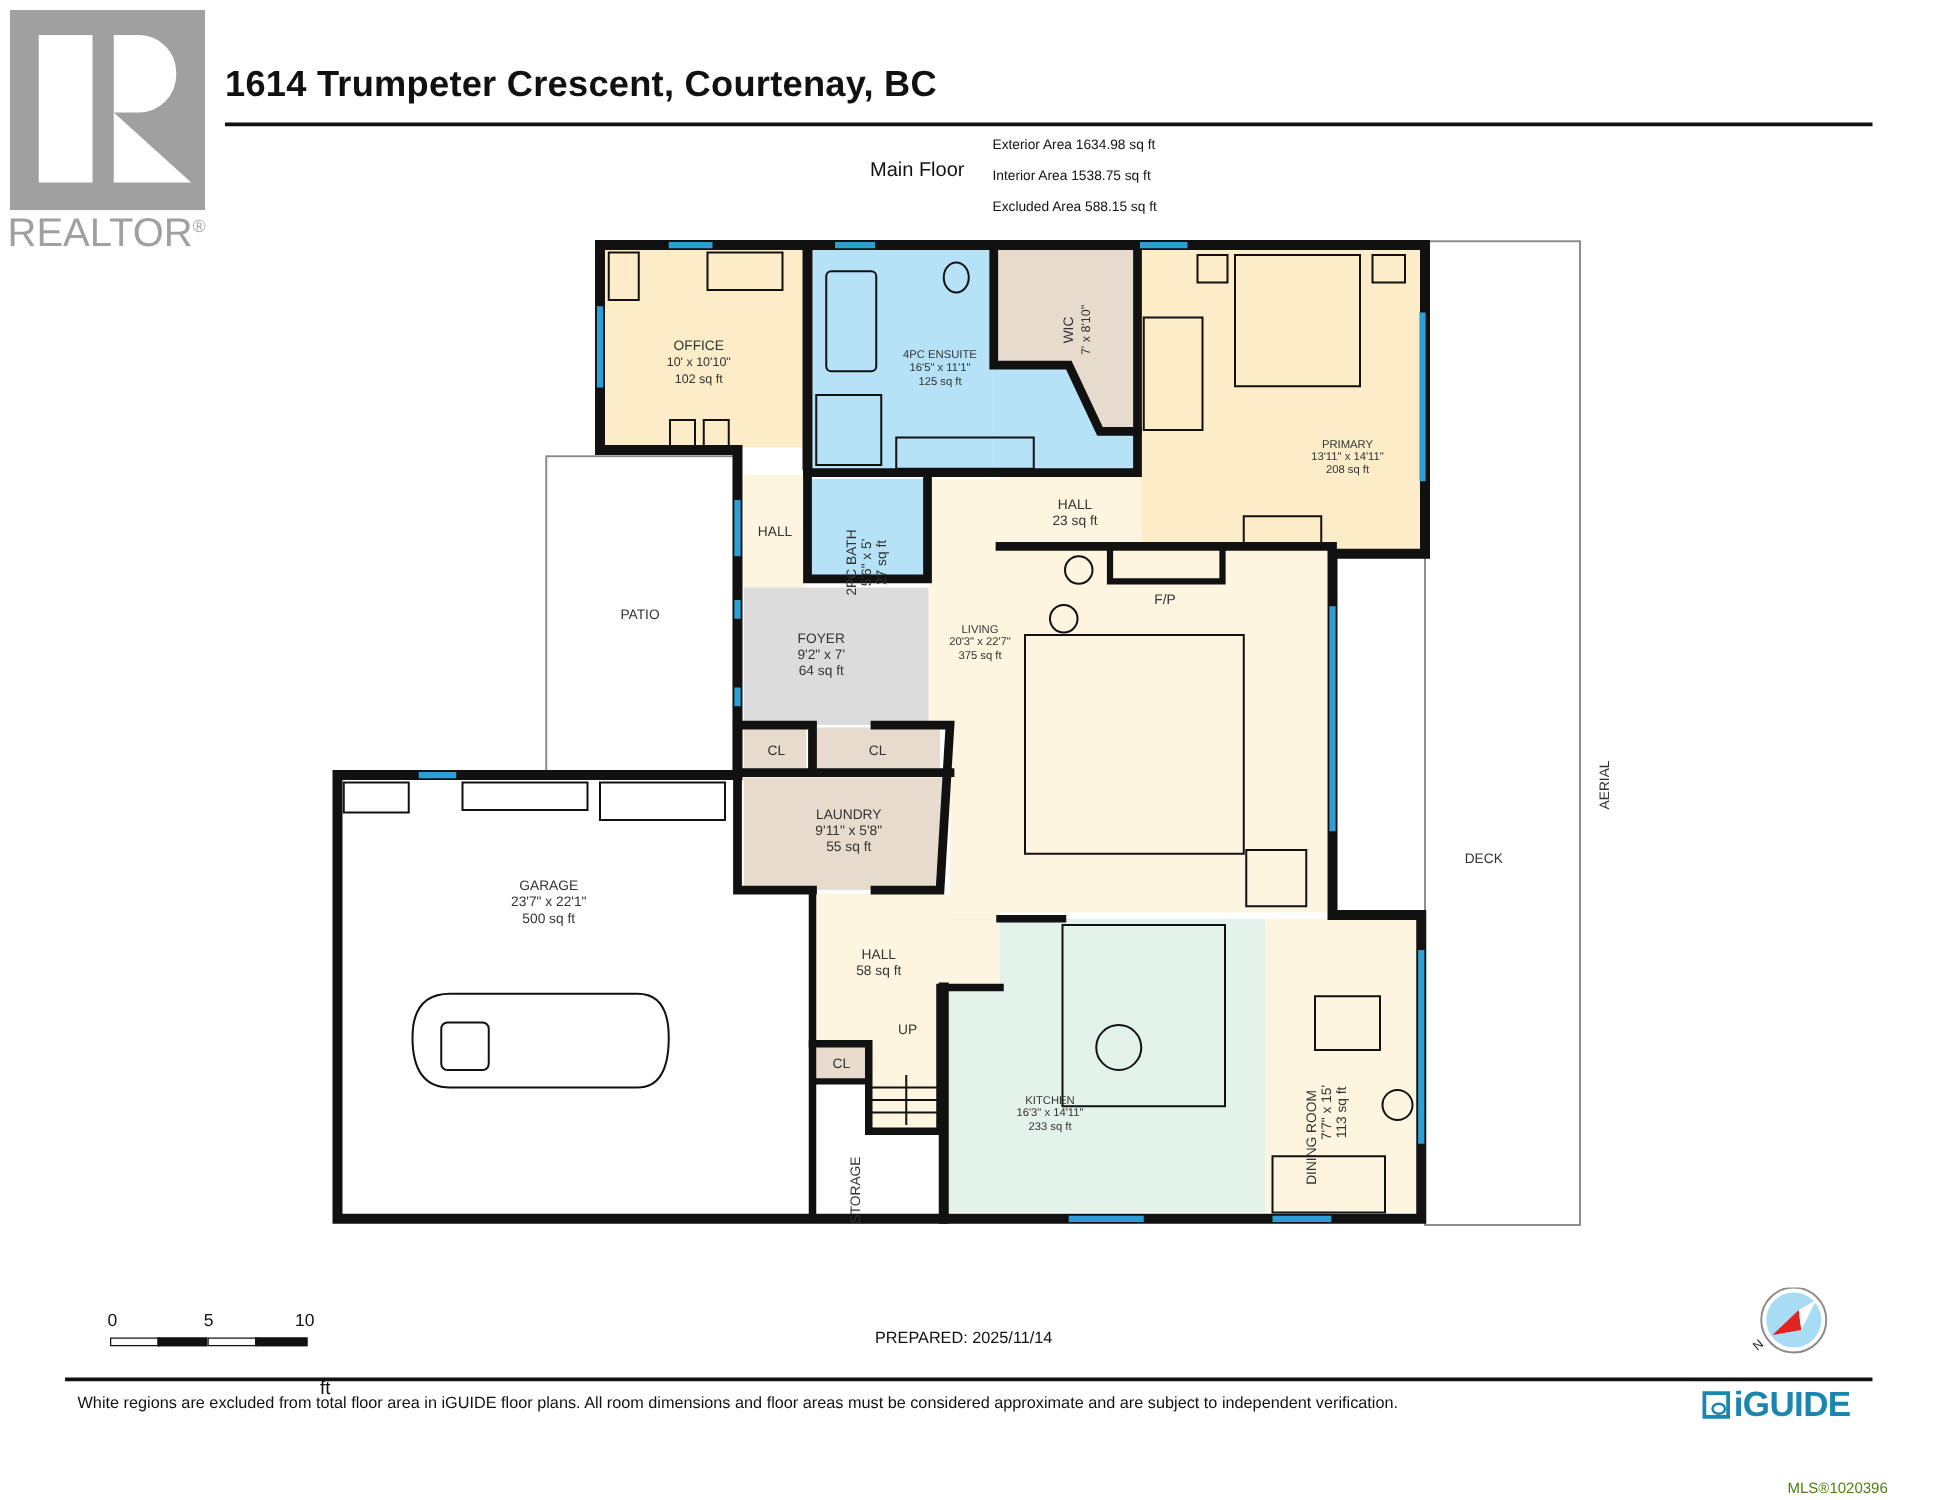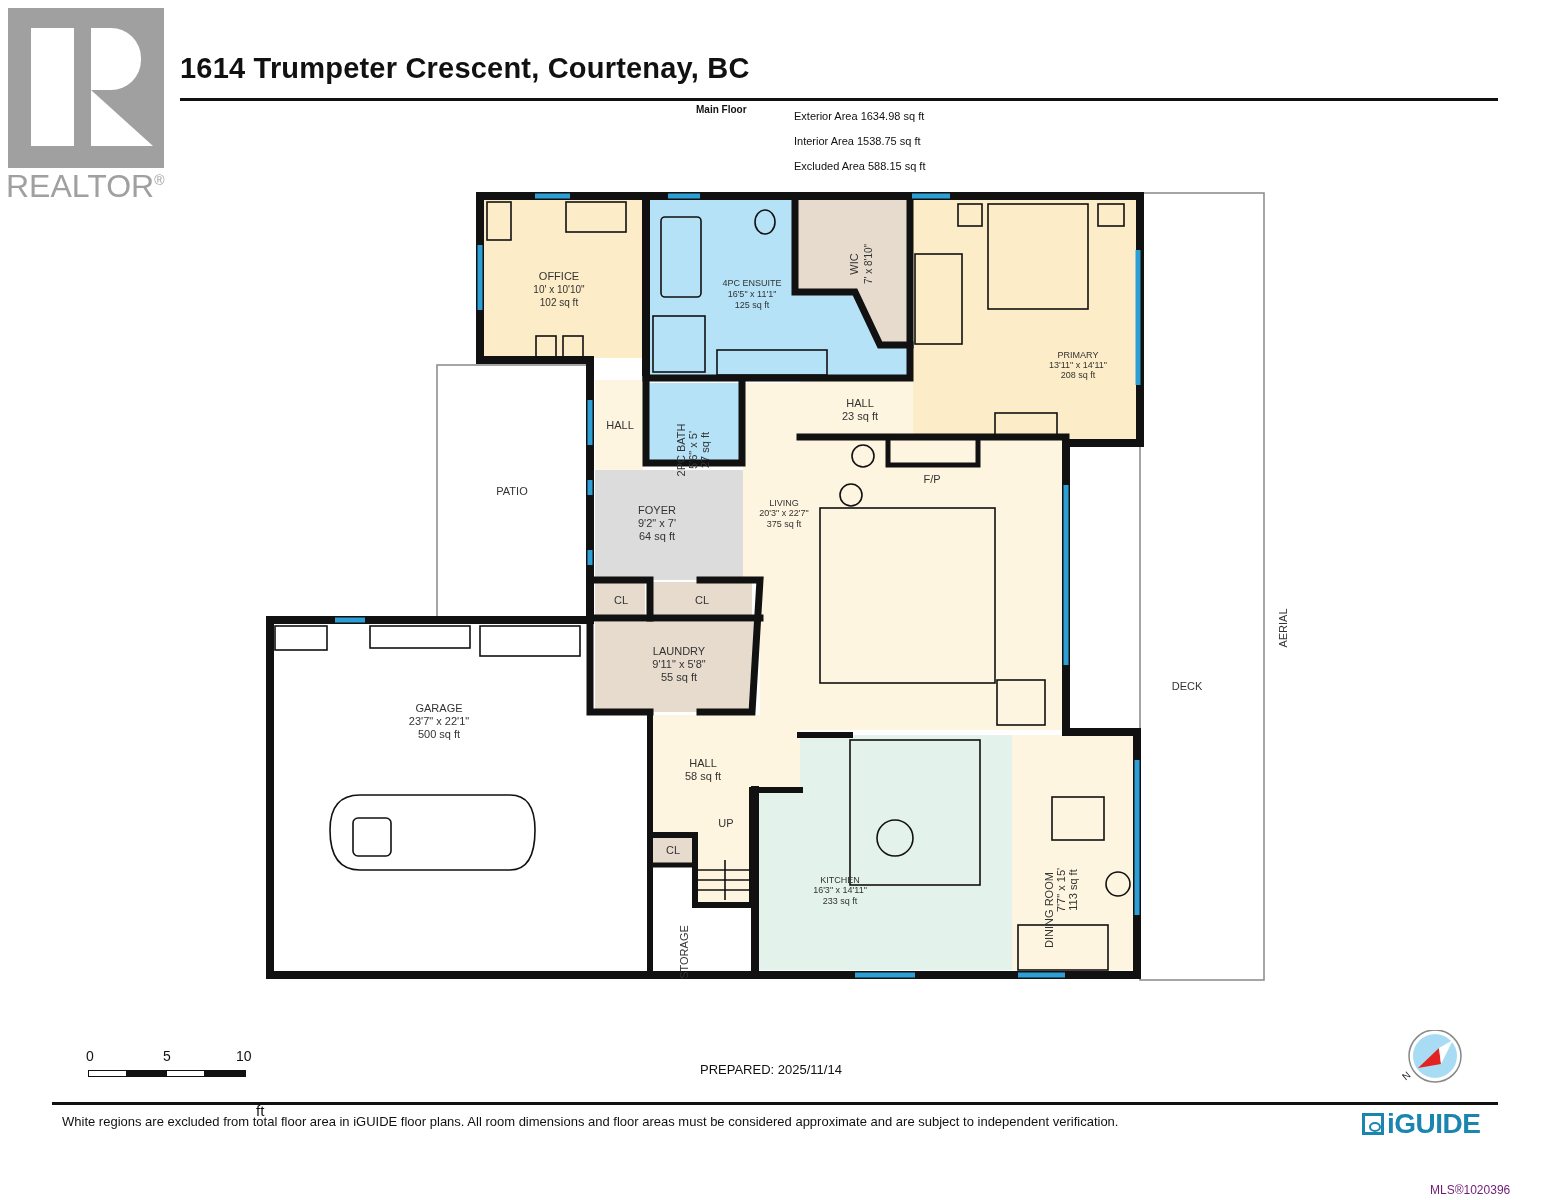--- a/index.html
+++ b/index.html
@@ -8,35 +8,35 @@
   .abs { position:absolute; }
   #realtor-logo { left:8px; top:8px; width:156px; height:160px; background:#a0a0a0; }
   #realtor-logo .r-stem { position:absolute; left:23px; top:20px; width:43px; height:118px; background:#fff; }
   #realtor-logo .r-bowl { position:absolute; left:83px; top:20px; width:50px; height:62px; background:#fff; border-radius:0 30px 30px 0; }
   #realtor-logo .r-leg { position:absolute; left:83px; top:82px; width:0; height:0;
          border-left:62px solid #fff; border-top:56px solid transparent; }
   #realtor-word { left:6px; top:168px; font-size:32px; color:#a0a0a0; letter-spacing:0px; }
   #realtor-word sup { font-size:14px; }
   #title { left:180px; width:1193px; top:52px; text-align:left; font-size:29px; font-weight:bold; letter-spacing:0.2px; }
   #title-rule { left:180px; top:98px; width:1318px; height:3px; background:#111; }
-  #floor-name { left:696px; top:104px; font-size:10px; font-weight:bold; }
+  #floor-name { left:696px; top:128px; font-size:16px; font-weight:normal; }
   .area-line { left:794px; font-size:11px; }
   #plan { left:0; top:0; }
   .room-label { font-family:"Liberation Sans", sans-serif; fill:#333; }
   #scale { left:86px; top:1048px; }
   #scale .num { position:absolute; top:0; font-size:14px; }
   #scale .bar { position:absolute; top:22px; height:7px; border:1px solid #111; box-sizing:border-box; }
   #scale .unit { position:absolute; left:170px; top:18px; font-size:15px;margin-top:36px; }
   #prepared { left:700px; top:1062px; font-size:13px; }
   #footer-rule { left:52px; top:1102px; width:1446px; height:3px; background:#111; }
   #disclaimer { left:62px; top:1114px; font-size:13px; }
   #iguide { left:1362px; top:1108px; font-size:28px; font-weight:bold; color:#1a86b0; letter-spacing:-0.5px; display:flex; align-items:center; gap:3px; }
   #iguide .box { width:22px; height:22px; border:3px solid #1a86b0; box-sizing:border-box; position:relative; }
   #iguide .box::after { content:""; position:absolute; left:4px; top:6px; width:8px; height:6px; border:2px solid #1a86b0; border-radius:50%; }
-  #mls { left:1430px; top:1183px; font-size:12px; color:#701a75; }
+  #mls { left:1430px; top:1183px; font-size:12px; color:#4d7c0f; }
   #compass { left:1398px; top:1030px; }
 </style>
 </head>
 <body>
 
 <div id="realtor-logo" class="abs">
   <div class="r-stem"></div>
     <div class="r-bowl"></div>
     <div class="r-leg"></div>
 </div>

